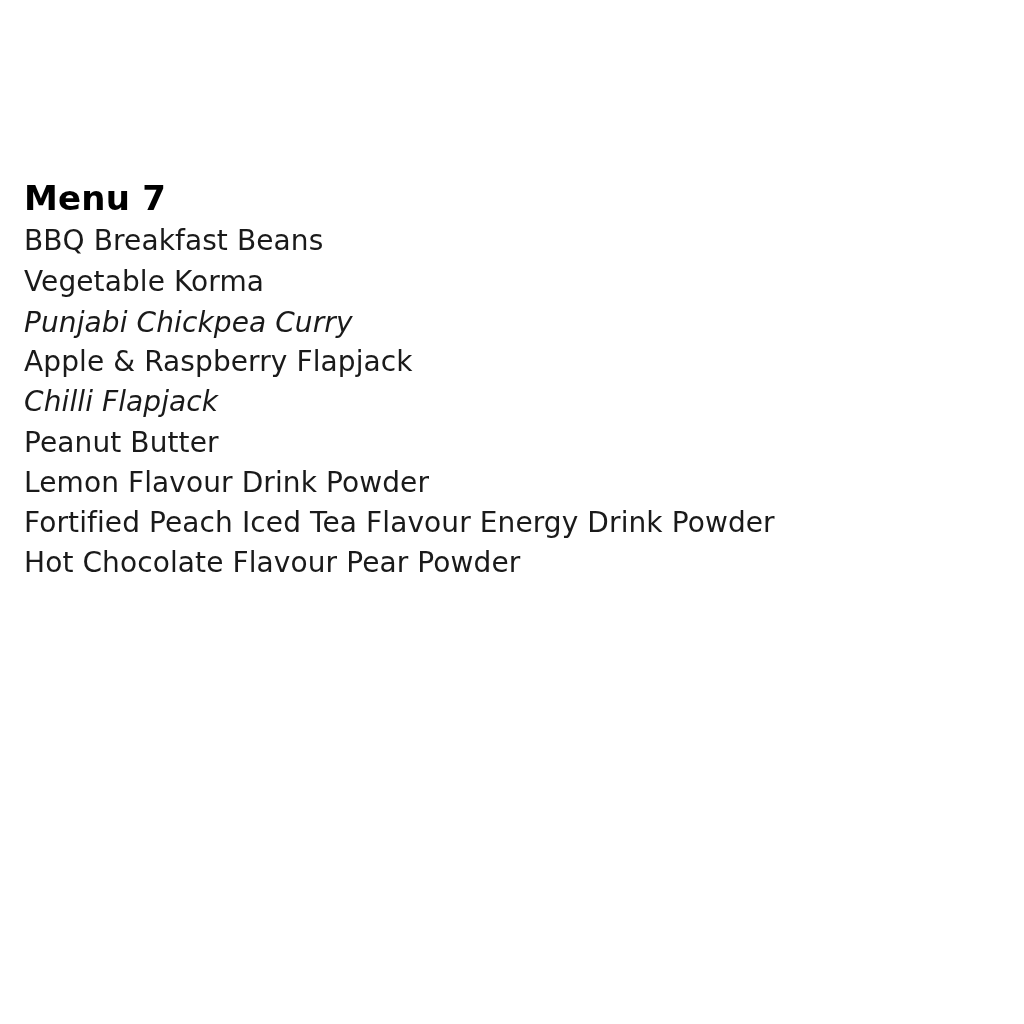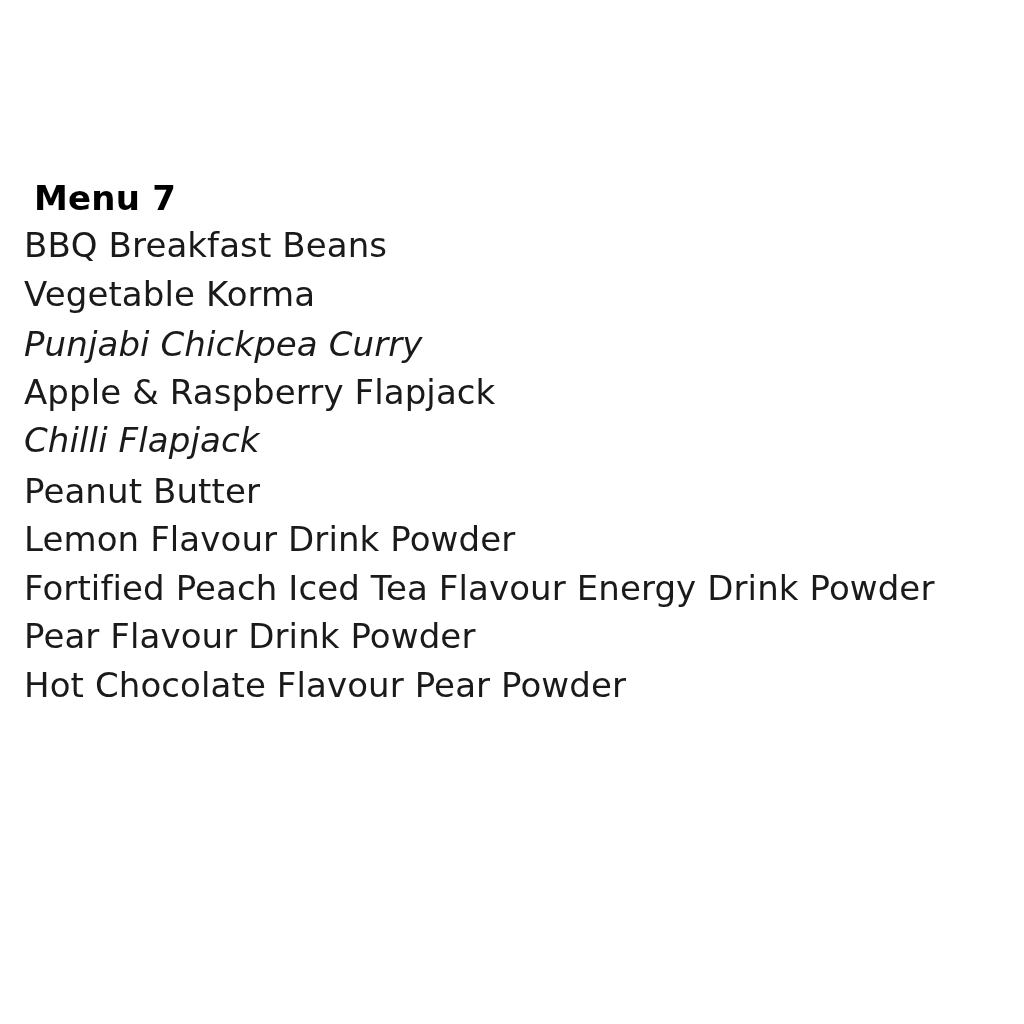--- a/index.html
+++ b/index.html
@@ -24,30 +24,30 @@
     position: absolute;
     left: 24px;
     top: 178px;
     width: 990px;
   }
   .menu-title {
     font-size: 34px;
     font-weight: 700;
     line-height: 1.22;
     letter-spacing: 0.2px;
-    margin: 0 0 2px 10px;
+    margin: 0 0 2px 0;
     color: #000000;
   }
   .menu-list {
     list-style: none;
     margin: 0;
     padding: 0;
   }
   .menu-list li {
-    font-size: 34px;
+    font-size: 28px;
     font-weight: 400;
     line-height: 1.43;
     letter-spacing: 0.1px;
     color: #1a1a1a;
     white-space: nowrap;
   }
   
   .menu-list li:nth-child(3) { line-height: 1.50; font-style: italic; }
   .menu-list li:nth-child(4) { line-height: 1.30; }
   .menu-list li:nth-child(5) { line-height: 1.55; font-style: italic; }
@@ -60,17 +60,16 @@
     <h1 class="menu-title">Menu 7</h1>
     <ul class="menu-list">
       <li>BBQ Breakfast Beans</li>
       <li>Vegetable Korma</li>
       <li>Punjabi Chickpea Curry</li>
       <li>Apple &amp; Raspberry Flapjack</li>
       <li>Chilli Flapjack</li>
       <li>Peanut Butter</li>
       <li>Lemon Flavour Drink Powder</li>
       <li>Fortified Peach Iced Tea Flavour Energy Drink Powder</li>
-      <li>Pear Flavour Drink Powder</li>
       <li>Hot Chocolate Flavour Pear Powder</li>
     </ul>
   </div>
 </div>
 
 </body></html>

